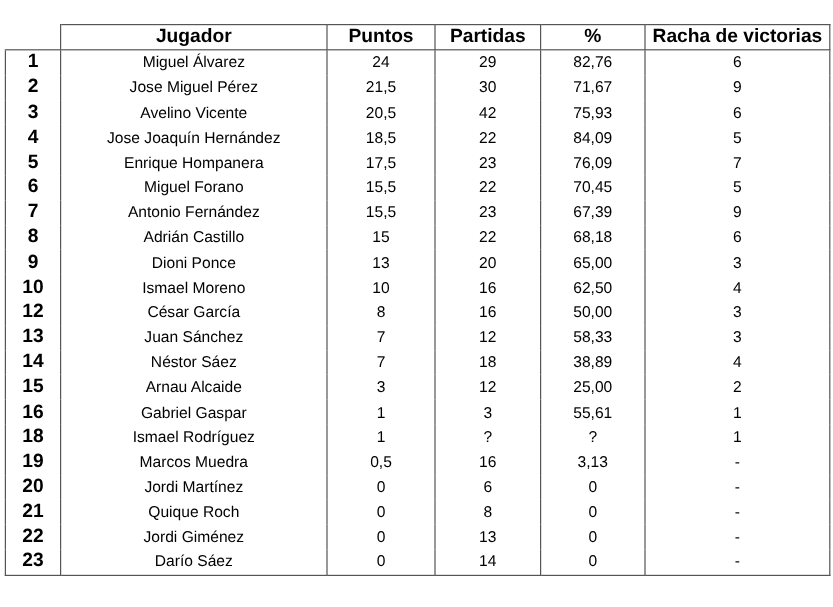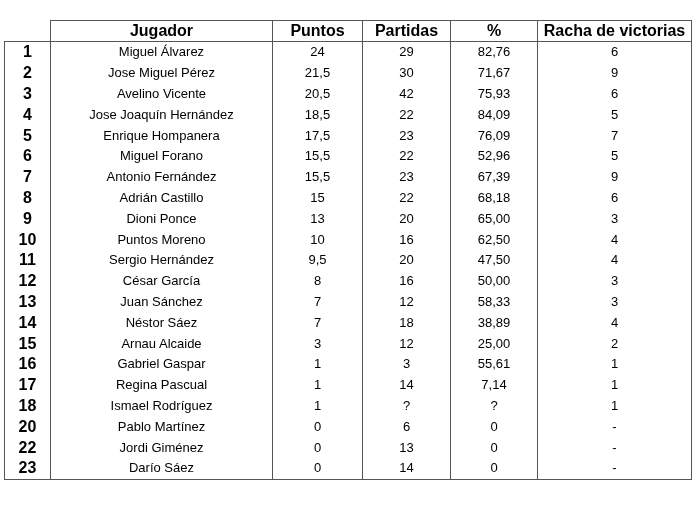--- a/index.html
+++ b/index.html
@@ -81,21 +81,21 @@
         <td>17,5</td>
         <td>23</td>
         <td>76,09</td>
         <td>7</td>
       </tr>
       <tr>
         <td class="rank">6</td>
         <td>Miguel Forano</td>
         <td>15,5</td>
         <td>22</td>
-        <td>52,96</td>
+        <td>70,45</td>
         <td>5</td>
       </tr>
       <tr>
         <td class="rank">7</td>
         <td>Antonio Fernández</td>
         <td>15,5</td>
         <td>23</td>
         <td>67,39</td>
         <td>9</td>
       </tr>
@@ -110,32 +110,24 @@
       <tr>
         <td class="rank">9</td>
         <td>Dioni Ponce</td>
         <td>13</td>
         <td>20</td>
         <td>65,00</td>
         <td>3</td>
       </tr>
       <tr>
         <td class="rank">10</td>
-        <td>Puntos Moreno</td>
+        <td>Ismael Moreno</td>
         <td>10</td>
         <td>16</td>
         <td>62,50</td>
-        <td>4</td>
-      </tr>
-      <tr>
-        <td class="rank">11</td>
-        <td>Sergio Hernández</td>
-        <td>9,5</td>
-        <td>20</td>
-        <td>47,50</td>
         <td>4</td>
       </tr>
       <tr>
         <td class="rank">12</td>
         <td>César García</td>
         <td>8</td>
         <td>16</td>
         <td>50,00</td>
         <td>3</td>
       </tr>
@@ -165,40 +157,48 @@
       </tr>
       <tr>
         <td class="rank">16</td>
         <td>Gabriel Gaspar</td>
         <td>1</td>
         <td>3</td>
         <td>55,61</td>
         <td>1</td>
       </tr>
       <tr>
-        <td class="rank">17</td>
-        <td>Regina Pascual</td>
-        <td>1</td>
-        <td>14</td>
-        <td>7,14</td>
-        <td>1</td>
-      </tr>
-      <tr>
         <td class="rank">18</td>
         <td>Ismael Rodríguez</td>
         <td>1</td>
         <td>?</td>
         <td>?</td>
         <td>1</td>
       </tr>
       <tr>
+        <td class="rank">19</td>
+        <td>Marcos Muedra</td>
+        <td>0,5</td>
+        <td>16</td>
+        <td>3,13</td>
+        <td>-</td>
+      </tr>
+      <tr>
         <td class="rank">20</td>
-        <td>Pablo Martínez</td>
-        <td>0</td>
-        <td>6</td>
+        <td>Jordi Martínez</td>
+        <td>0</td>
+        <td>6</td>
+        <td>0</td>
+        <td>-</td>
+      </tr>
+      <tr>
+        <td class="rank">21</td>
+        <td>Quique Roch</td>
+        <td>0</td>
+        <td>8</td>
         <td>0</td>
         <td>-</td>
       </tr>
       <tr>
         <td class="rank">22</td>
         <td>Jordi Giménez</td>
         <td>0</td>
         <td>13</td>
         <td>0</td>
         <td>-</td>

